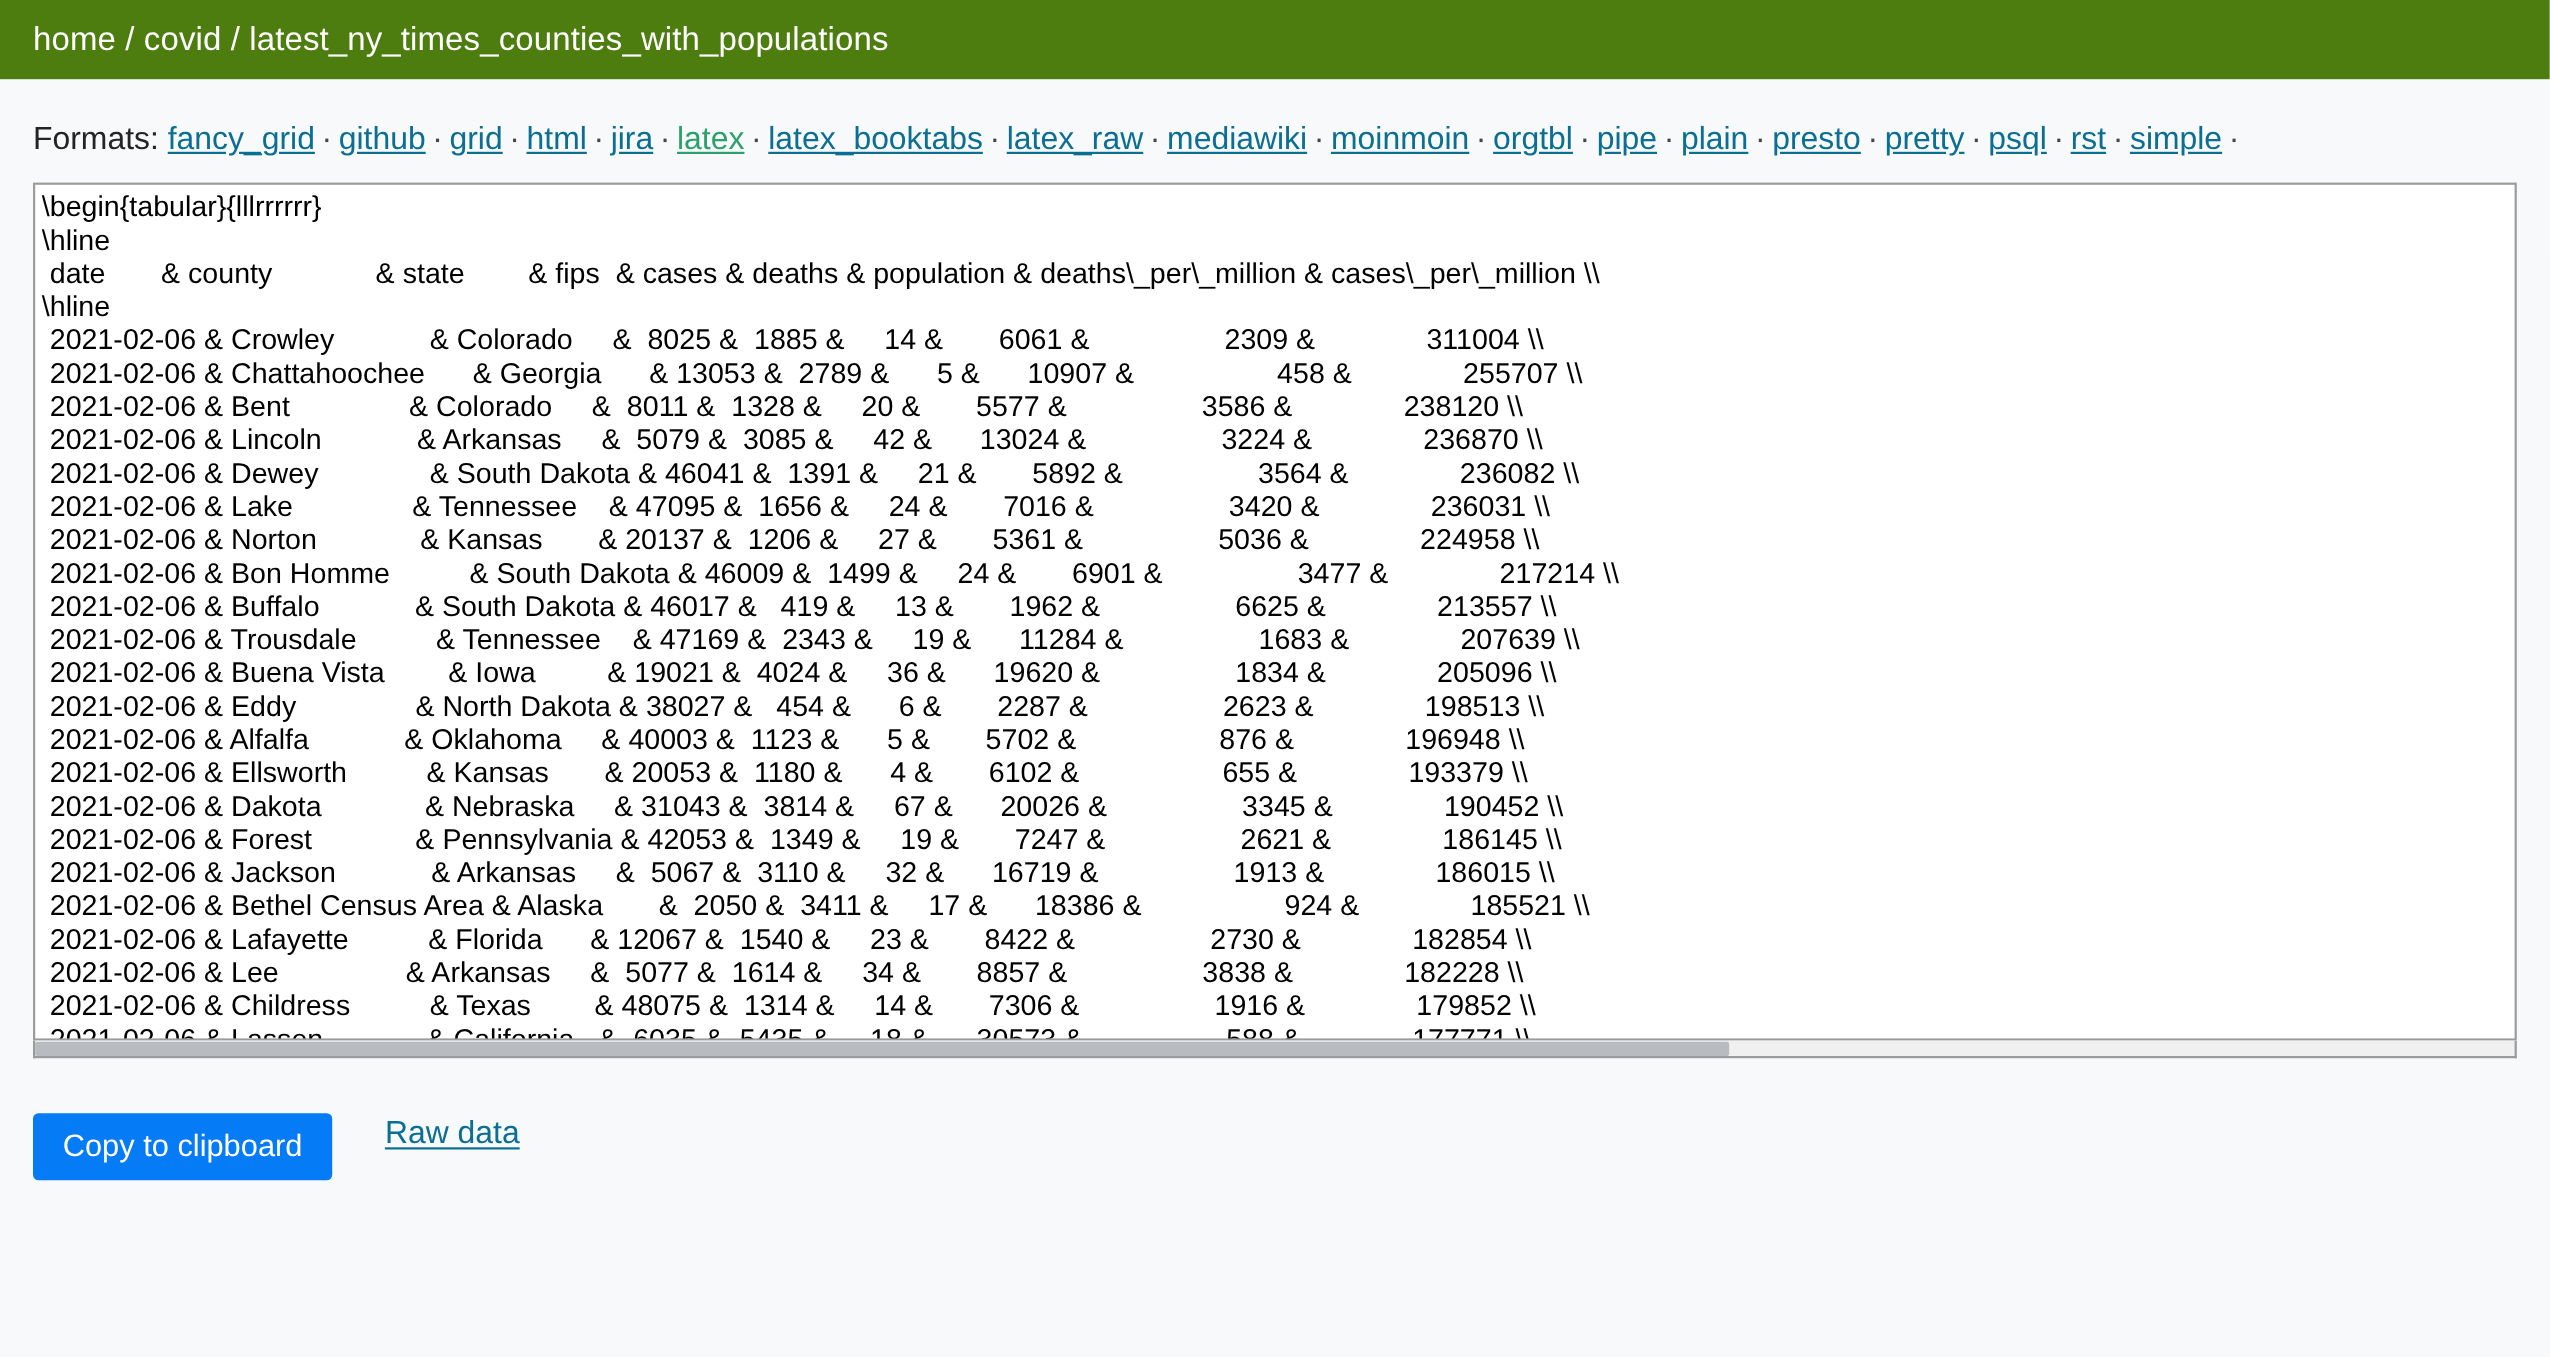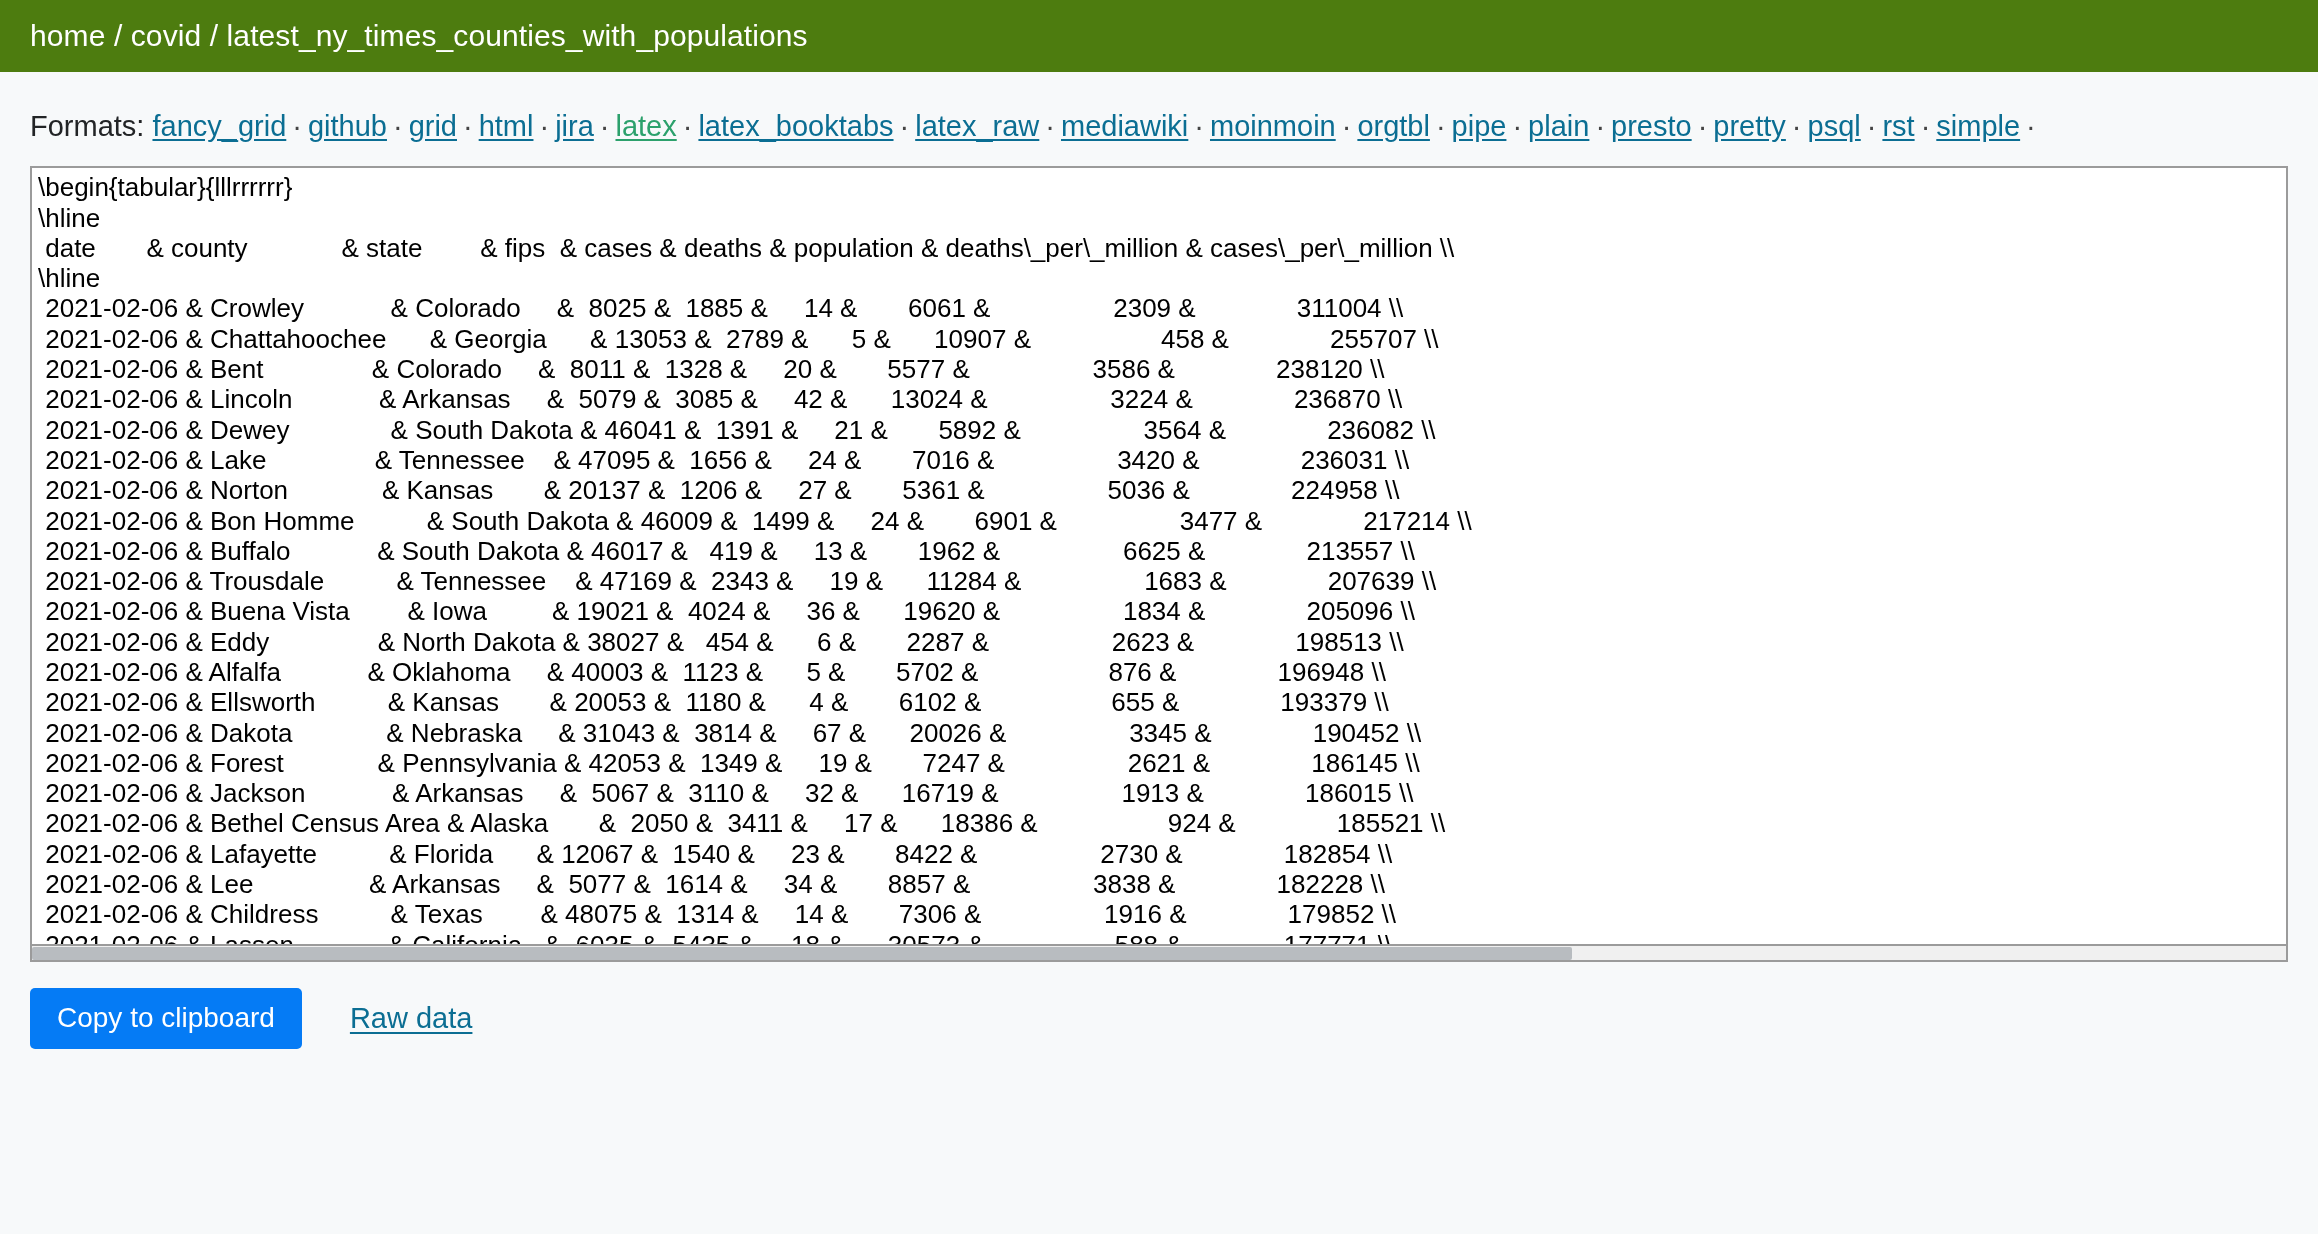--- a/index.html
+++ b/index.html
@@ -116,20 +116,21 @@
   #copy-btn {
     background: #057bf5;
     color: #ffffff;
     border: none;
     font-size: 28px;
     font-family: "Liberation Sans", sans-serif;
     padding: 16px 27px 17px 27px;
     border-radius: 5px;
     cursor: pointer;
     line-height: 1;
+    margin-top: 24px;
   }
   #raw-link {
     margin-left: 48px;
     font-size: 29px;
     color: #0b6e93;
     text-decoration: underline;
     text-underline-offset: 4px;
   }
 </style>
 </head>

